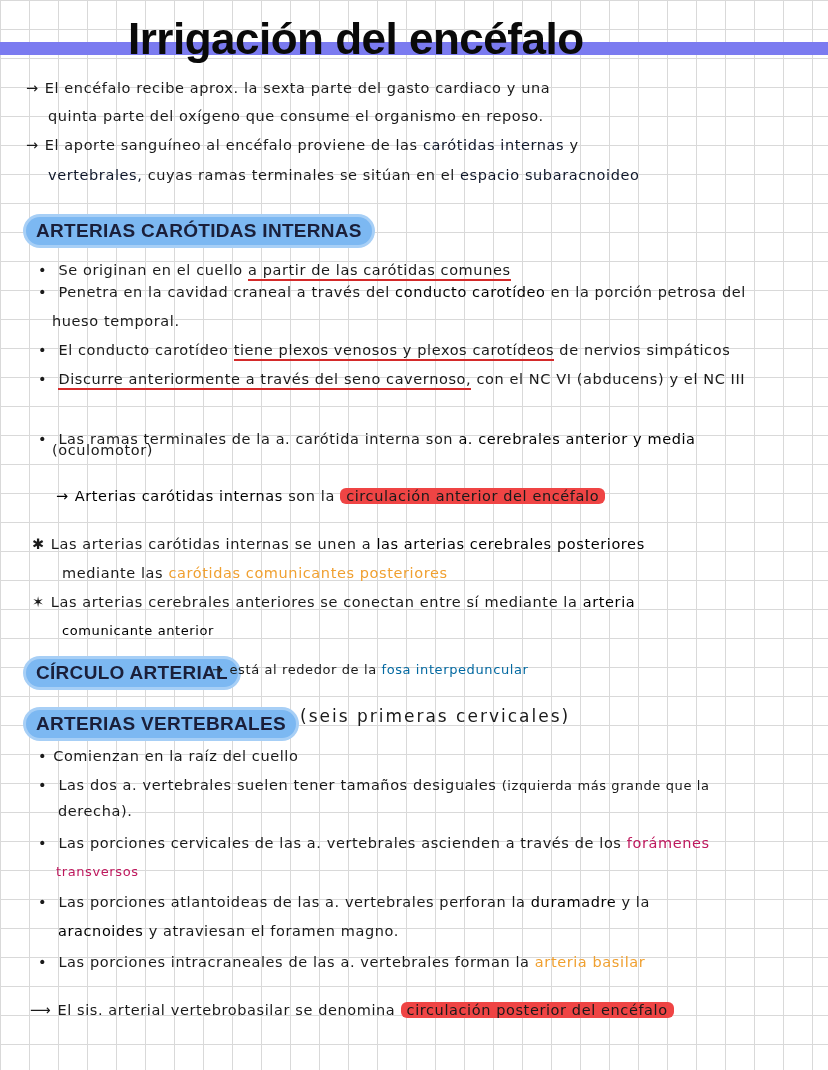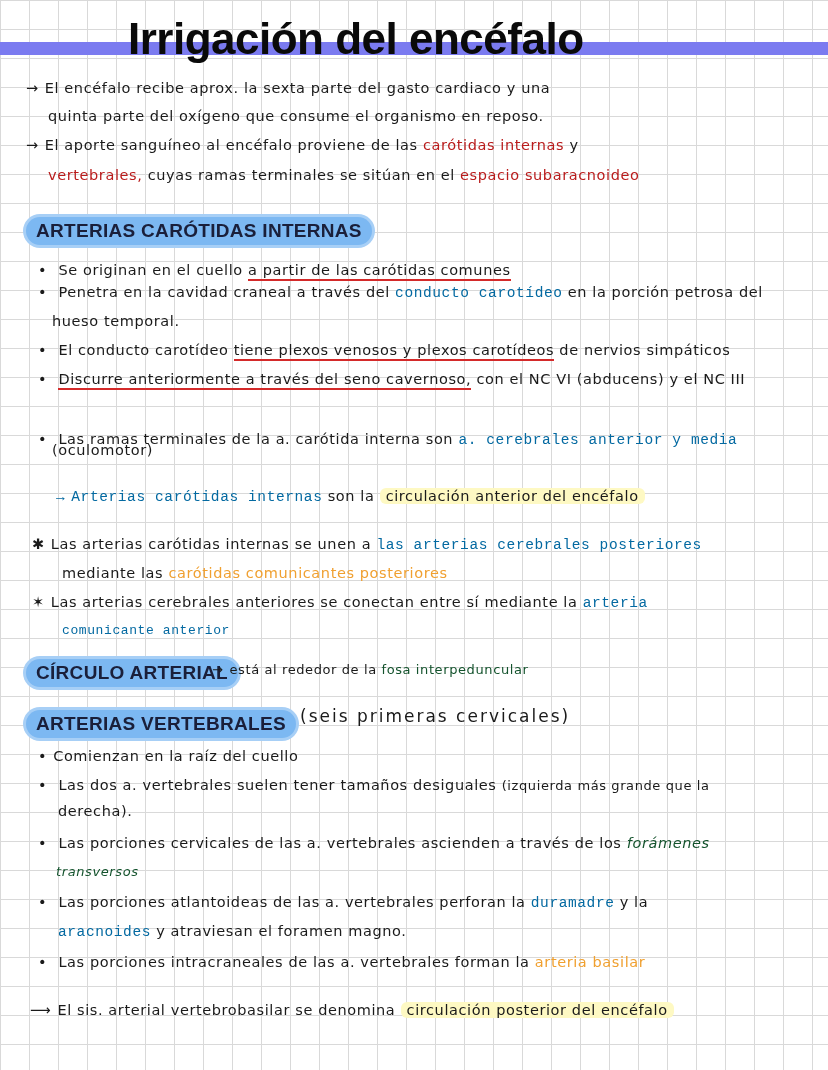--- a/index.html
+++ b/index.html
@@ -22,27 +22,27 @@
   .title {
     position:absolute; left:128px; top:2px;
     font-family:"Liberation Sans", sans-serif; font-weight:bold;
     font-size:44px; letter-spacing:-0.5px; color:#0a0a0a; white-space:nowrap;
   }
   .line {
     position:absolute; white-space:nowrap;
     font-size:14.5px; letter-spacing:0.6px; color:#1a1a1a;
     font-family:"DejaVu Sans", sans-serif;
   }
-  .blue { color:#b91c1c; }
-  .purple { color:#0369a1;font-family:Liberation Mono, monospace; }
+  .blue { color:#0f172a; }
+  .purple { color:#000000; }
   .orange { color:#f0a030; }
-  .green { color:#14532d;font-style:italic; }
-  .red { color:#14532d; }
+  .green { color:#be185d; }
+  .red { color:#0369a1; }
   .ul { border-bottom:2px solid #d42a2a; padding-bottom:1px; }
-  .hl { background:#fef9c3; border-radius:6px; padding:0 6px; }
+  .hl { background:#ef4444; border-radius:6px; padding:0 6px; }
   .heading {
     position:absolute; background:#7cb8f2; border-radius:14px;
     padding:3px 10px; font-family:"Liberation Sans", sans-serif; font-weight:bold;
     font-size:19px; color:#1a1f3a; white-space:nowrap; letter-spacing:0.3px;
     box-shadow:0 0 0 3px #a7cff6;
   }
   .bullet::before { content:"•"; margin-right:6px; }
   .arrow { margin-right:6px; }
 </style>
 </head>

